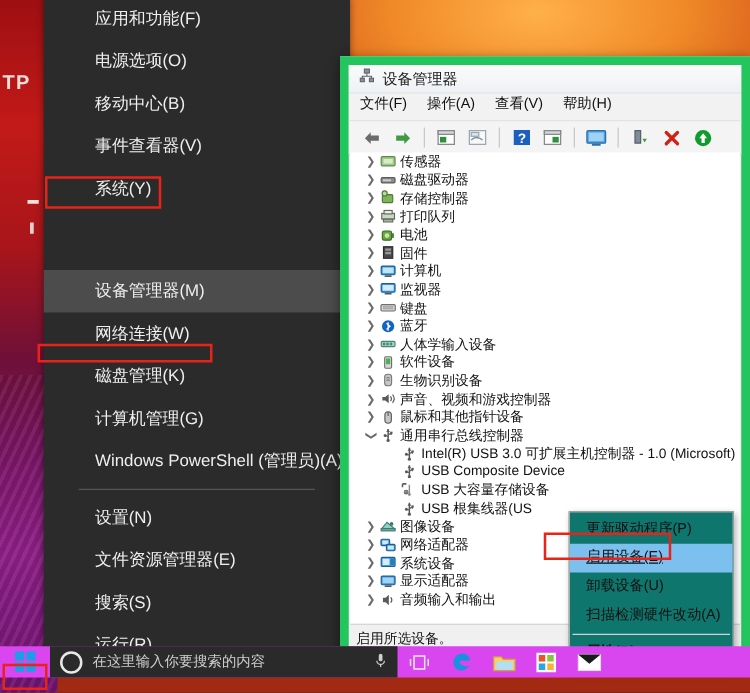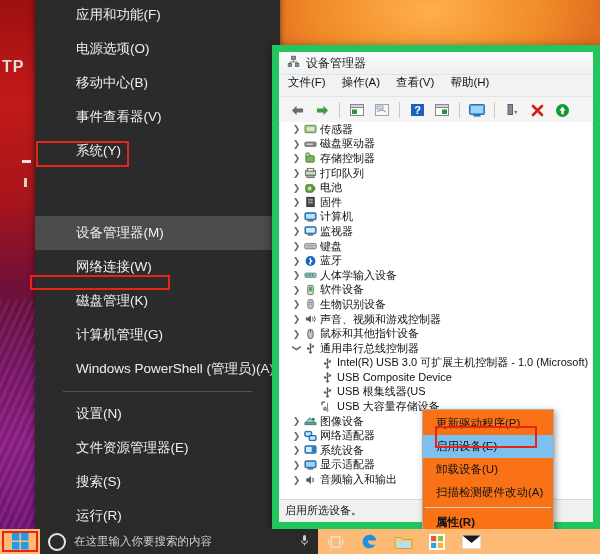--- a/index.html
+++ b/index.html
@@ -56,32 +56,32 @@
   .lbl{padding-left:2px;}
   .ind1{padding-left:10px;}
   .ind2{padding-left:27px;}
   #dm-status{position:absolute;left:1px;right:1px;bottom:1px;height:21px;
     background:#f0f0f0;border-top:1px solid #d6d6d6;
     font-size:11px;color:#111;display:flex;align-items:center;padding-left:5px;}
   #usb-hl{position:absolute;left:30px;top:275px;width:140px;height:15px;
     border:2px solid #ea2318;box-sizing:border-box;pointer-events:none;z-index:6;}
 
   
-  #ctx{position:absolute;left:422px;top:409px;width:130px;
-    background:#f97316;border:1px solid #a9a9a9;box-shadow:2px 2px 6px rgba(0,0,0,.35);
+  #ctx{position:absolute;left:455px;top:409px;width:130px;
+    background:#0f766e;border:1px solid #a9a9a9;box-shadow:2px 2px 6px rgba(0,0,0,.35);
     padding:2px 0;z-index:8;}
   .cx{height:23px;line-height:23px;padding-left:13px;font-size:11.5px;color:#111;white-space:nowrap;}
-  .cx.sel{background:#7cc0f0;}
+  .cx.sel{background:#7cc0f0;text-decoration:underline;}
   .cx.bold{font-weight:bold;}
   .cx-sep{height:1px;background:#d2d2d2;margin:3px 2px;}
   #ctx-hl{position:absolute;left:435px;top:426px;width:102px;height:22px;
     border:2px solid #ea2318;box-sizing:border-box;pointer-events:none;z-index:9;}
 
   
-  #taskbar{position:absolute;left:0;bottom:0;width:600px;height:25px;background:#fdba74;
+  #taskbar{position:absolute;left:0;bottom:12px;width:600px;height:25px;background:#d946ef;
     display:flex;align-items:center;z-index:20;}
   #start{width:40px;height:25px;display:flex;align-items:center;justify-content:center;}
   #start-hl{position:absolute;left:2px;bottom:2px;width:36px;height:21px;
     border:2px solid #ea2318;box-sizing:border-box;pointer-events:none;z-index:21;}
   #searchbox{width:270px;height:25px;background:#2a2a2a;display:flex;align-items:center;
     gap:8px;padding-left:8px;color:#cfcfcf;font-size:11.5px;}
   .tbicon{width:34px;height:25px;display:flex;align-items:center;justify-content:center;}
   .cortana{width:14px;height:14px;border:2px solid #e8e8e8;border-radius:50%;flex:0 0 14px;}
 </style>
 </head>
@@ -401,43 +401,43 @@
             <circle cx="4.4" cy="7" r="1.3" fill="#5a5a5a"></circle>
             <path d="M7 7.6 L4.4 7" stroke="#5a5a5a"></path>
           </svg>
         </span>
         <span class="lbl">USB Composite Device</span>
       </div>
       <div class="row ind2">
         <span class="tw"></span>
         <span class="ti">
           <svg width="13" height="12" viewBox="0 0 14 13">
+            <path d="M7 2 v8" stroke="#8a8a8a" stroke-width="1.2"></path>
+            <circle cx="7" cy="10.4" r="1.2" fill="#8a8a8a"></circle>
+            <path d="M1 1.2 h3.4 M1 1.2 v3" stroke="#5a5a5a" stroke-width="1.4" fill="none"></path>
+            <circle cx="4.2" cy="8.4" r="1.6" fill="#f0f0f0" stroke="#6f6f6f"></circle>
+            <path d="M4.2 7.4 v2 M3.3 8.6 l0.9 0.9 l0.9-0.9" stroke="#444" fill="none" stroke-width="0.8"></path>
+          </svg>
+        </span>
+        <span class="lbl">USB 大容量存储设备</span>
+      </div>
+      <div class="row ind2">
+        <span class="tw"></span>
+        <span class="ti">
+          <svg width="13" height="12" viewBox="0 0 14 13">
             <path d="M7 1.4 v9.4" stroke="#5a5a5a" stroke-width="1.3"></path>
             <circle cx="7" cy="11.2" r="1.4" fill="#5a5a5a"></circle>
             <path d="M7 1.4 l-1.6 2.4 h3.2 z" fill="#5a5a5a"></path>
             <path d="M7 6.4 l2.6-1.6 M9.6 4.8 v1.6" stroke="#5a5a5a"></path>
             <rect x="8.8" y="3.6" width="2" height="2" fill="#5a5a5a"></rect>
             <circle cx="4.4" cy="7" r="1.3" fill="#5a5a5a"></circle>
             <path d="M7 7.6 L4.4 7" stroke="#5a5a5a"></path>
           </svg>
         </span>
         <span class="lbl">USB 根集线器(US</span>
-      </div>
-      <div class="row ind2">
-        <span class="tw"></span>
-        <span class="ti">
-          <svg width="13" height="12" viewBox="0 0 14 13">
-            <path d="M7 2 v8" stroke="#8a8a8a" stroke-width="1.2"></path>
-            <circle cx="7" cy="10.4" r="1.2" fill="#8a8a8a"></circle>
-            <path d="M1 1.2 h3.4 M1 1.2 v3" stroke="#5a5a5a" stroke-width="1.4" fill="none"></path>
-            <circle cx="4.2" cy="8.4" r="1.6" fill="#f0f0f0" stroke="#6f6f6f"></circle>
-            <path d="M4.2 7.4 v2 M3.3 8.6 l0.9 0.9 l0.9-0.9" stroke="#444" fill="none" stroke-width="0.8"></path>
-          </svg>
-        </span>
-        <span class="lbl">USB 大容量存储设备</span>
       </div>
       <div class="row ind1">
         <span class="tw">❯</span>
         <span class="ti">
           <svg width="13" height="12" viewBox="0 0 14 13">
             <path d="M1.5 8.5 L6 3 L12.5 8.5 Z" fill="#8fd0c4" stroke="#3f7a6e"></path>
             <circle cx="10" cy="4.5" r="1.6" fill="#3f7a6e"></circle>
             <rect x="1" y="8.5" width="12" height="2" fill="#6fb0a3" stroke="#3f7a6e"></rect>
           </svg>
         </span>

